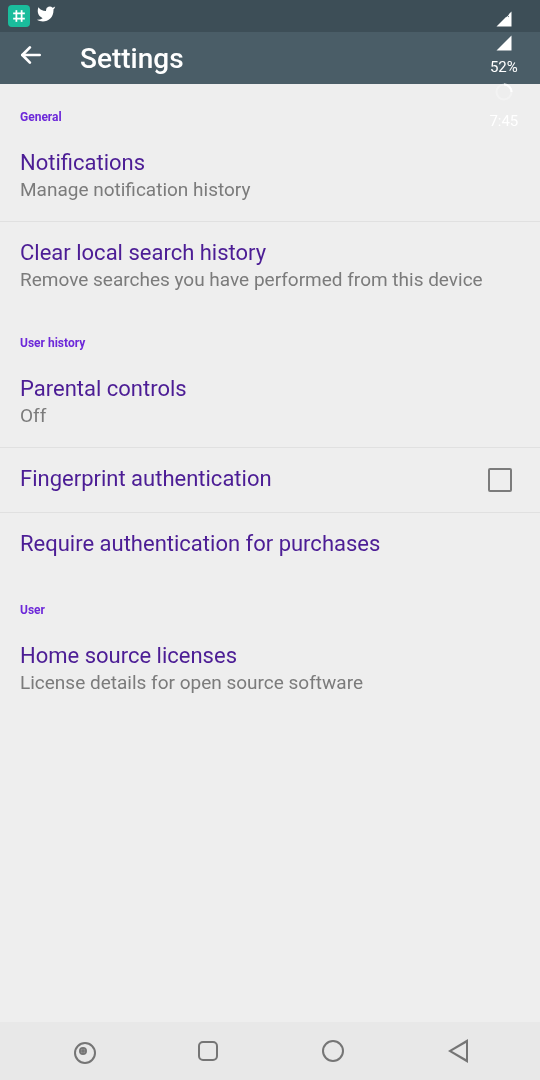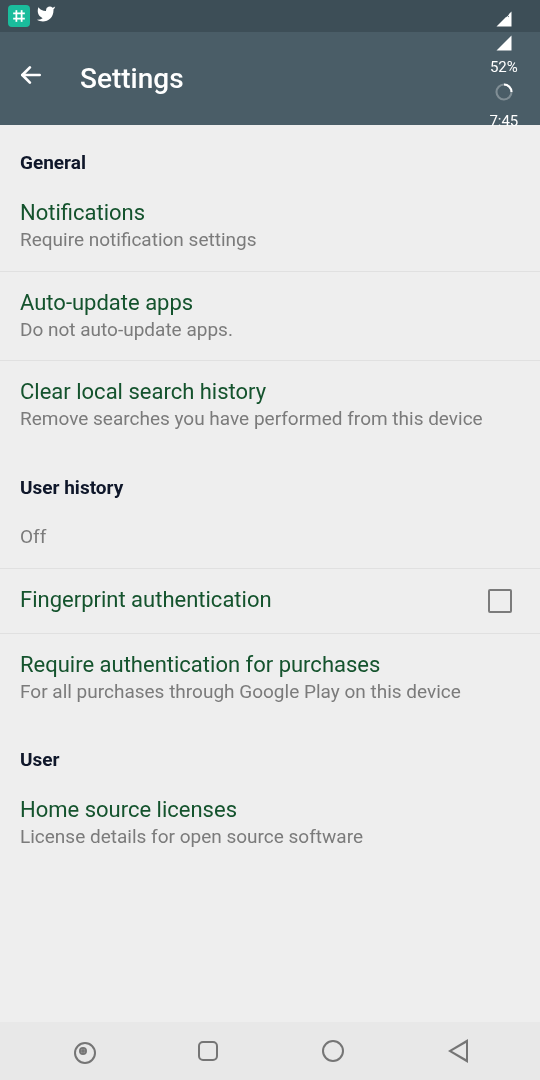--- a/index.html
+++ b/index.html
@@ -23,56 +23,56 @@
     .status-left { display: flex; gap: 6px; align-items: center; }
     .status-right { margin-left: auto; display: flex; gap: 6px; align-items: center; font-size: 15px; flex-direction: column; }
     .status-icon-box {
       width: 22px; height: 22px;
       background: #1abc9c;
       border-radius: 4px;
       display: flex; align-items: center; justify-content: center;
       font-size: 14px;
     }
     .app-bar {
-      height: 93px;
+      height: 52px;
       background: #4a5d67;
       display: flex;
       align-items: center;
       padding: 5px 18px;
       gap: 36px;
     }
     .back-arrow {
       color: white;
       font-size: 28px;
     }
     .app-title {
       color: white;
       font-size: 28px;
       font-weight: 500;
     }
     .content {
       overflow-y: auto;
     }
     .section-header {
       padding: 26px 20px 8px 20px;
-      color: #0f172a;
-      font-size: 19px;
+      color: #6d28d9;
+      font-size: 12px;
       font-weight: 700;
     }
     .setting-item {
       padding: 18px 20px;
       background: #eeeeee;
       border-bottom: 1px solid #e0e0e0;
       display: flex;
       align-items: center;
     }
     .setting-item.no-border { border-bottom: none; }
     .setting-text { flex: 1; }
     .setting-title {
-      color: #14532d;
+      color: #4c1d95;
       font-size: 22px;
       font-weight: 400;
       margin-bottom: 3px;
     }
     .setting-sub {
       color: #7b7b7b;
       font-size: 19px;
       font-weight: 400;
       line-height: 1.3;
     }
@@ -214,58 +214,52 @@
   <span class="app-title">Settings</span>
 </div>
 
 <div class="content">
 
   <div class="section-header">General</div>
 
   <div class="setting-item">
     <div class="setting-text">
       <div class="setting-title">Notifications</div>
-      <div class="setting-sub">Require notification settings</div>
-    </div>
-  </div>
-
-  <div class="setting-item">
-    <div class="setting-text">
-      <div class="setting-title">Auto-update apps</div>
-      <div class="setting-sub">Do not auto-update apps.</div>
-    </div>
-  </div>
+      <div class="setting-sub">Manage notification history</div>
+    </div>
+  </div>
+
 
 
   <div class="setting-item no-border">
     <div class="setting-text">
       <div class="setting-title">Clear local search history</div>
       <div class="setting-sub">Remove searches you have performed from this device</div>
     </div>
   </div>
 
   <div class="section-header">User history</div>
 
   <div class="setting-item">
     <div class="setting-text">
+      <div class="setting-title">Parental controls</div>
       <div class="setting-sub">Off</div>
     </div>
   </div>
 
   <div class="setting-item">
     <div class="setting-text">
       <div class="setting-title">Fingerprint authentication</div>
     </div>
     <div class="checkbox"></div>
   </div>
 
   <div class="setting-item no-border">
     <div class="setting-text">
       <div class="setting-title">Require authentication for purchases</div>
-      <div class="setting-sub">For all purchases through Google Play on this device</div>
     </div>
   </div>
 
   <div class="section-header">User</div>
 
   <div class="setting-item no-border">
     <div class="setting-text">
       <div class="setting-title">Home source licenses</div>
       <div class="setting-sub">License details for open source software</div>
     </div>

